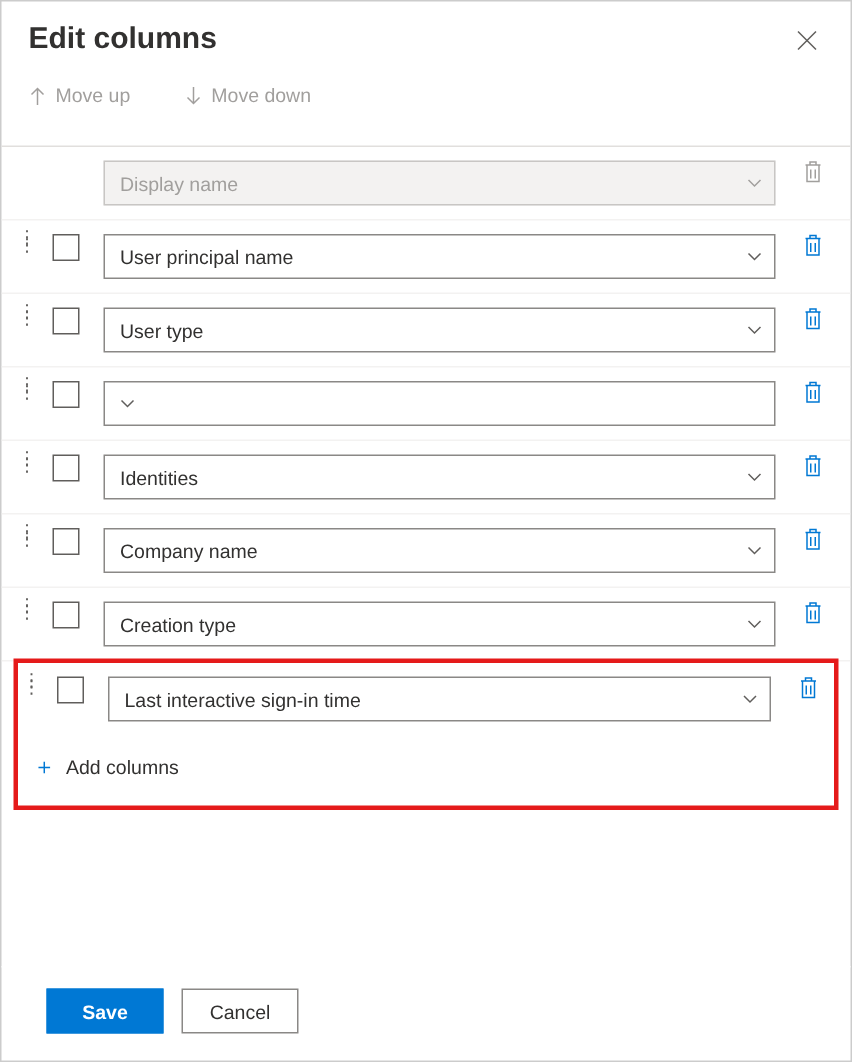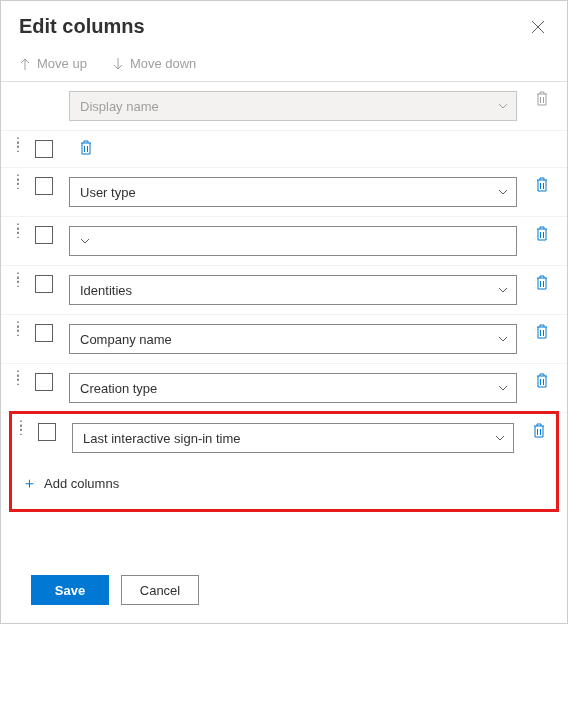--- a/index.html
+++ b/index.html
@@ -5,21 +5,21 @@
   * { box-sizing: border-box; }
   body {
     margin: 0;
     font-family: "Segoe UI", -apple-system, sans-serif;
     font-size: 13px;
     color: #323130;
     background: #fff;
   }
   .panel {
     width: 568px;
-    height: 624px;
+    height: 708px;
     border: 1px solid #ccc;
     position: relative;
     display: flex;
     flex-direction: column;
   }
   .header {
     padding: 14px 18px 8px 18px;
     display: flex;
     align-items: center;
     justify-content: space-between;
@@ -27,23 +27,23 @@
   .title {
     font-size: 20px;
     font-weight: 600;
   }
   .close-btn {
     cursor: pointer;
     padding: 4px;
     color: #605e5c;
   }
   .toolbar {
-    padding: 10px 18px 10px 18px;
-    display: flex;
-    gap: 25px;
+    padding: 10px 18px 26px 18px;
+    display: flex;
+    gap: 36px;
     border-bottom: 1px solid #e1dfdd;
     color: #a19f9d;
   }
   .tool {
     display: flex;
     align-items: center;
     gap: 6px;
     font-size: 13px;
     cursor: default;
   }
@@ -228,20 +228,28 @@
       </div>
     </div>
 
     <div id="rows-container">
         <div class="row">
           <div class="drag">
             <span>⋮</span>
             <span>⋮</span>
           </div>
           <div class="cb"></div>
+          <div class="dropdown">
+            <span>User principal name</span>
+            <span class="chev">
+              <svg width="10" height="6" viewBox="0 0 10 6">
+                <path d="M1 1 L5 5 L9 1" stroke="#605e5c" stroke-width="1" fill="none"></path>
+              </svg>
+            </span>
+          </div>
           <div class="del">
             <svg width="14" height="16" viewBox="0 0 14 16">
               <path d="M2 3 h10 M5 3 V1 h4 V3 M3 3 v11 h8 V3 M5.5 6 v6 M8.5 6 v6" stroke="#0078d4" stroke-width="1" fill="none"></path>
             </svg>
           </div>
         </div>
         <div class="row">
           <div class="drag">
             <span>⋮</span>
             <span>⋮</span>

